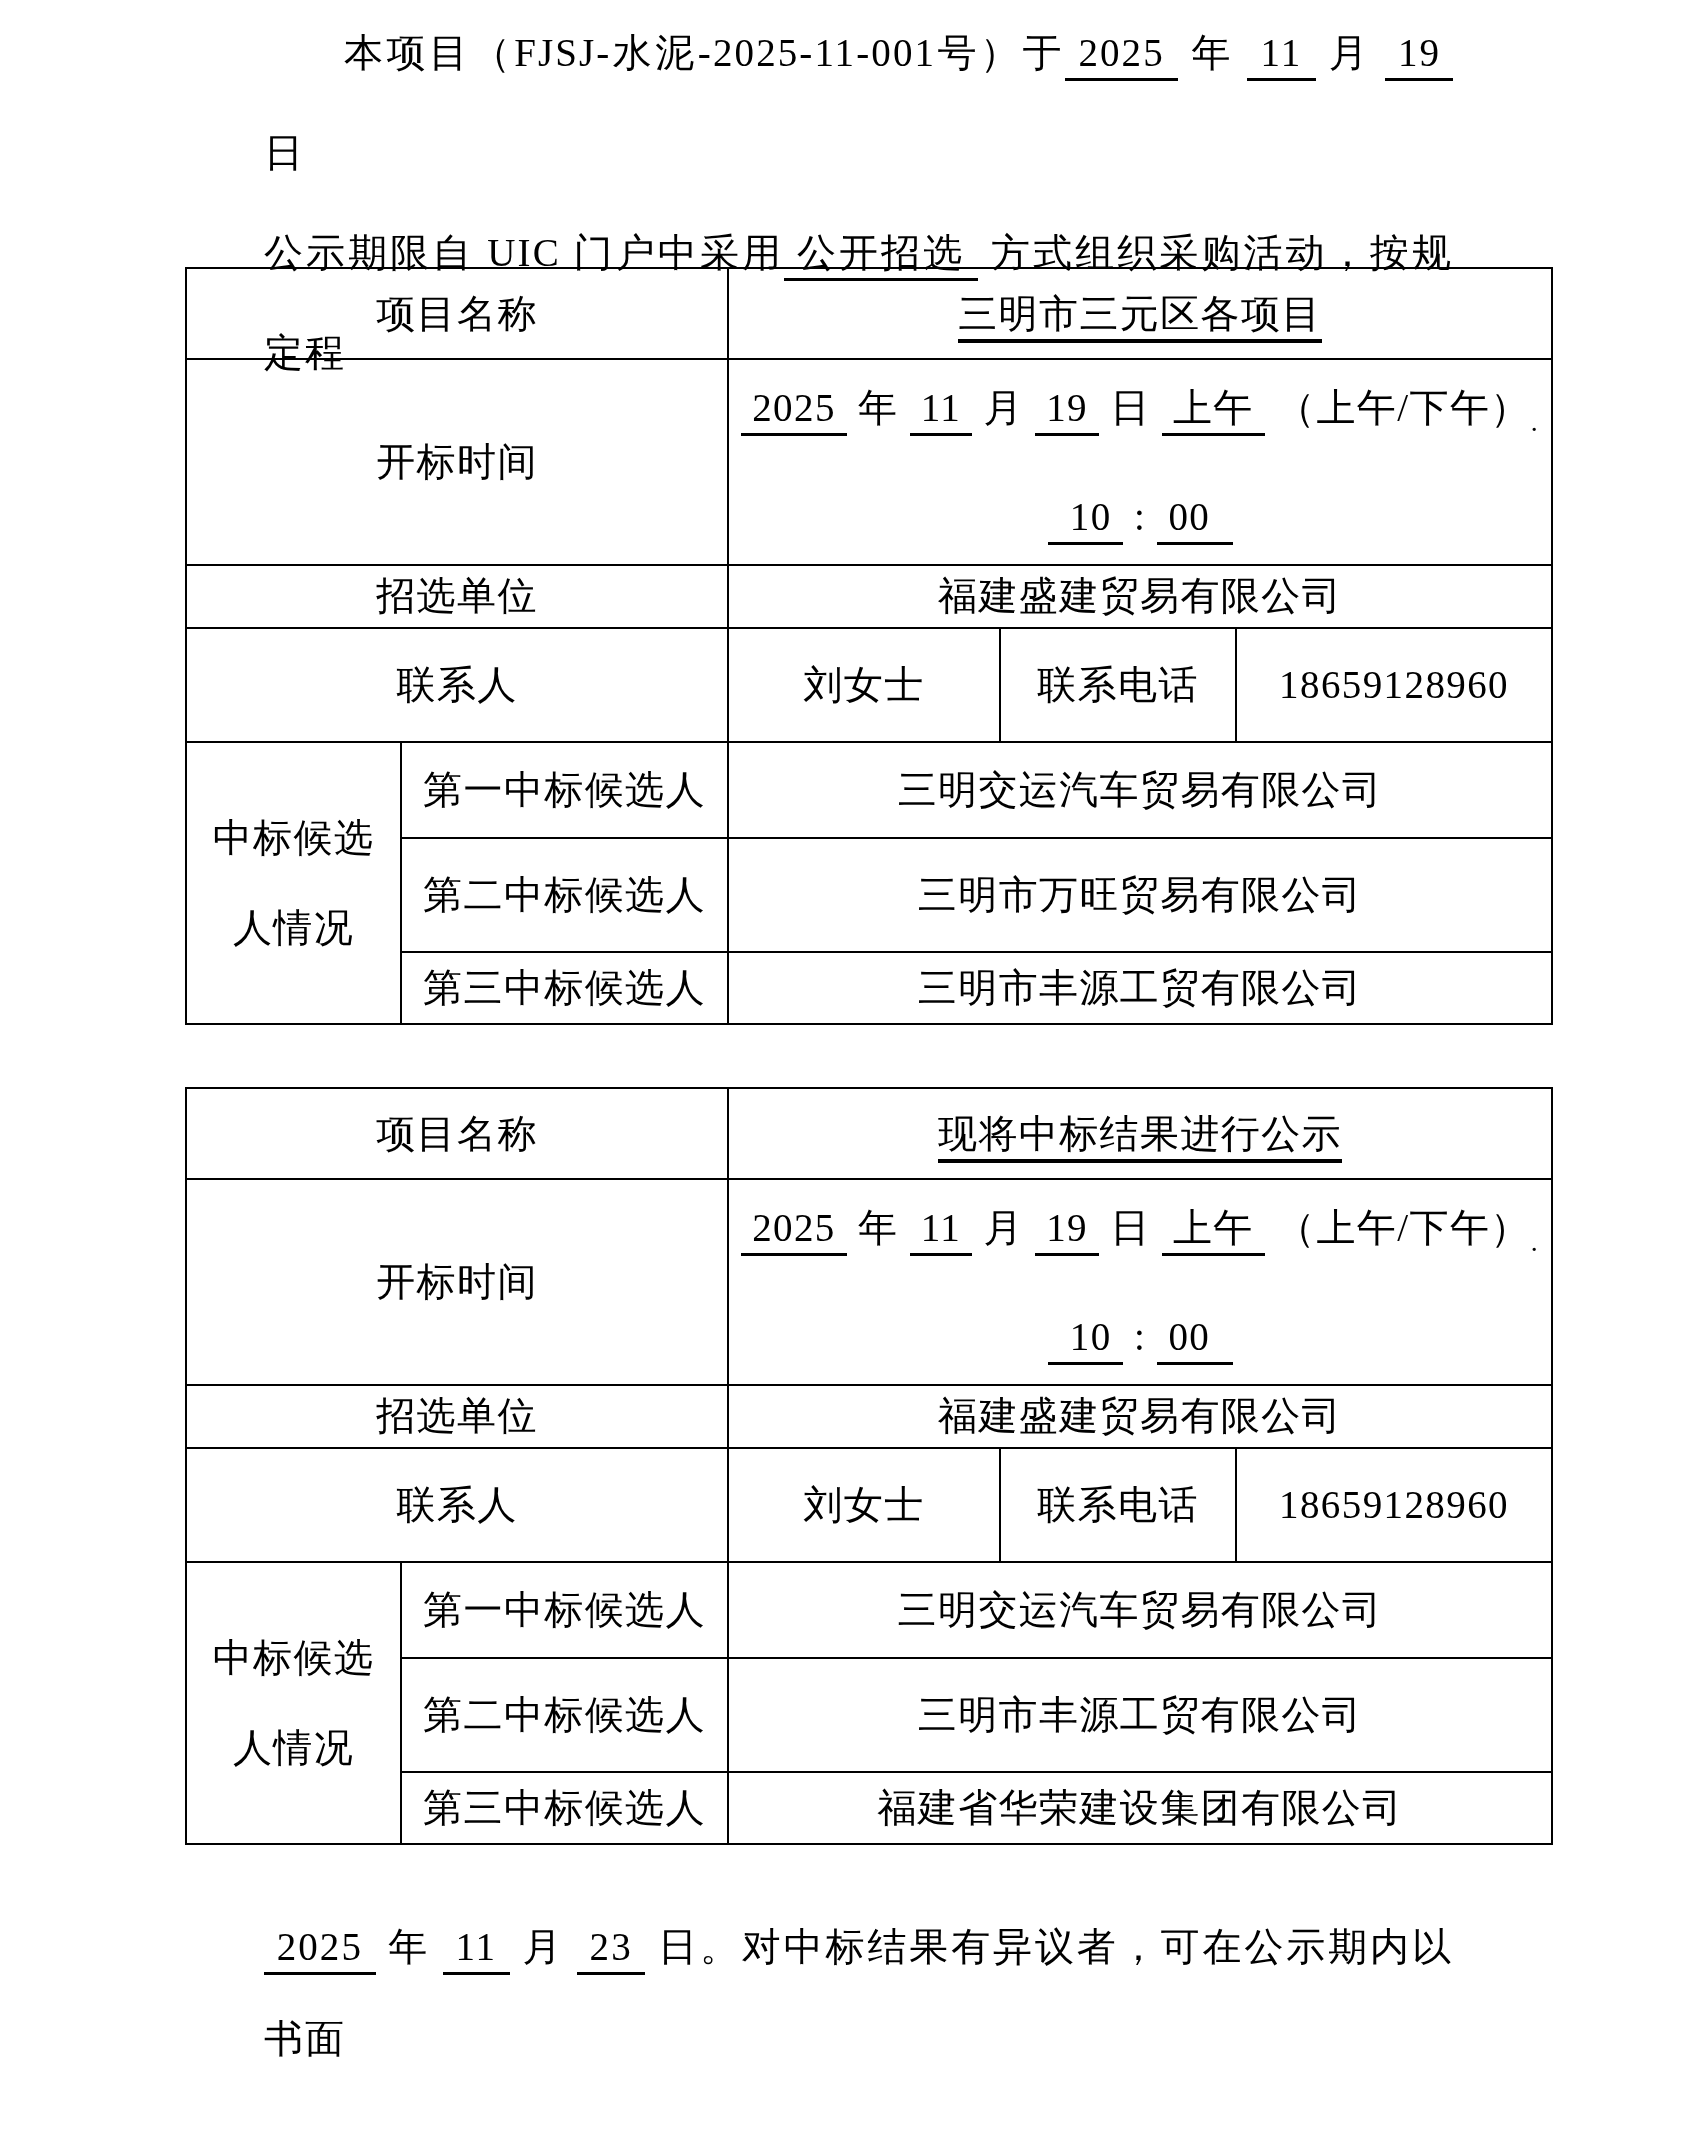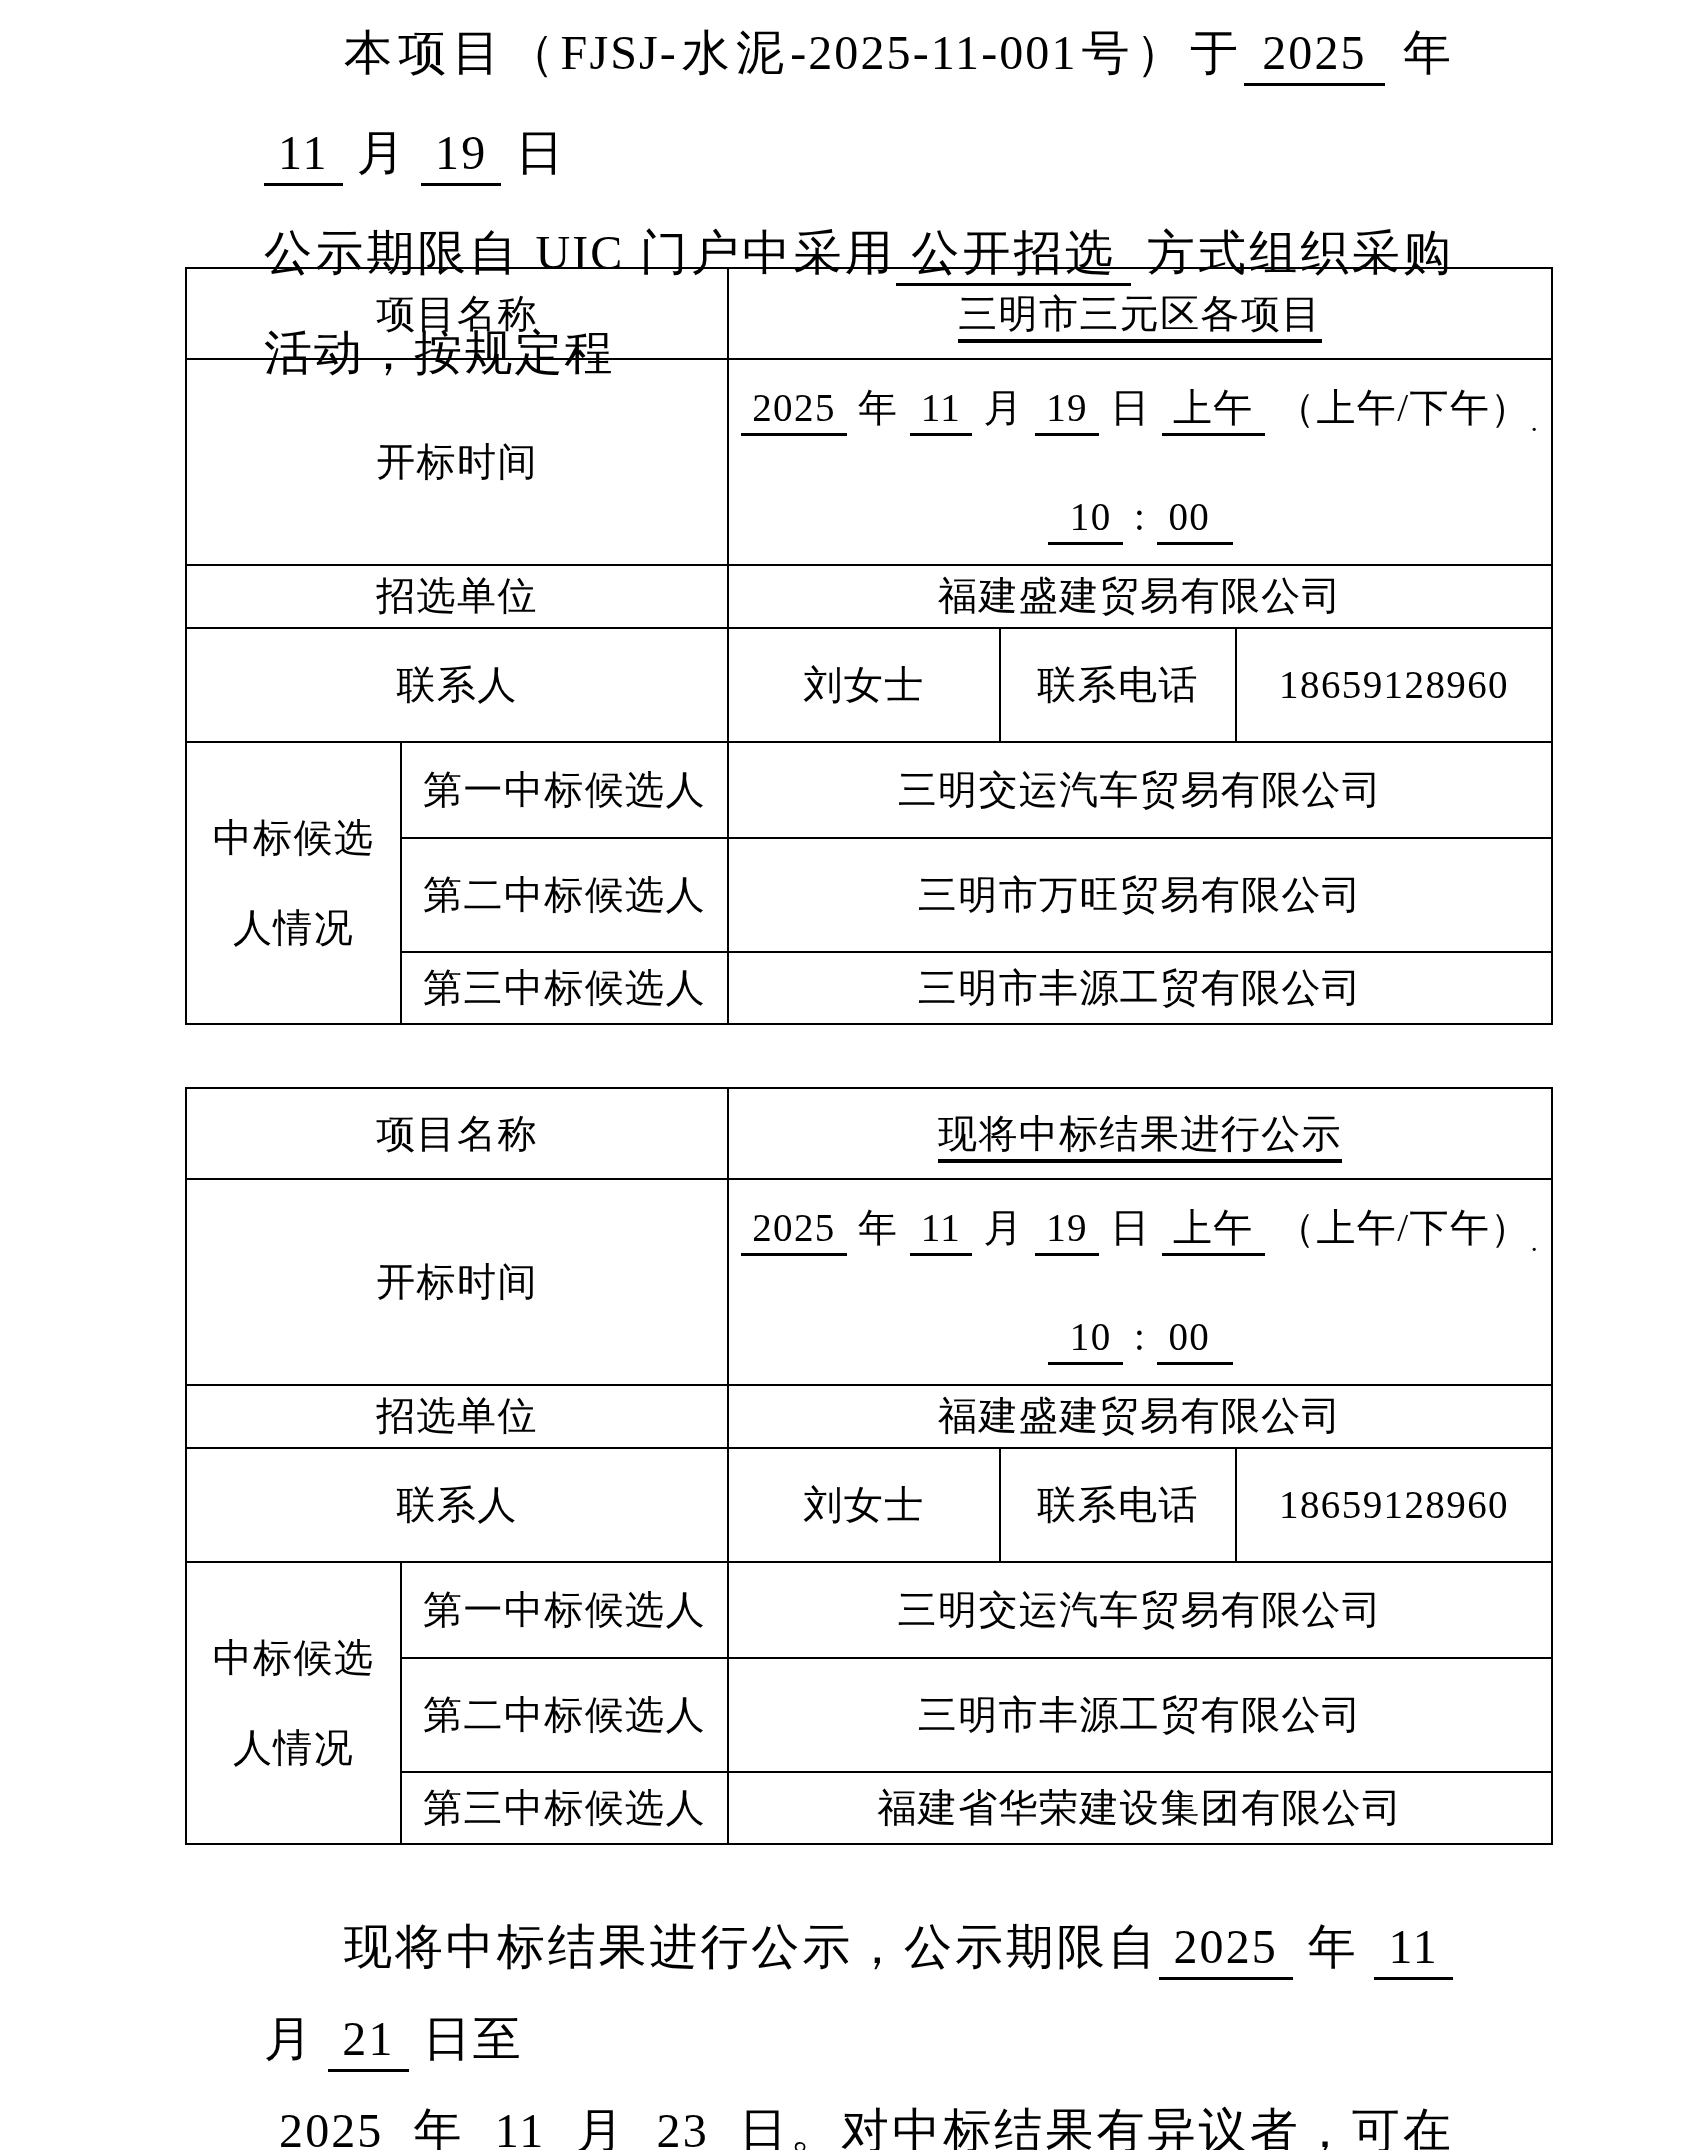--- a/index.html
+++ b/index.html
@@ -10,21 +10,21 @@
     height: 2151px;
     background: #ffffff;
     color: #000000;
     font-family: "Liberation Serif", "DejaVu Serif", serif;
     overflow: hidden;
   }
   .para {
     position: absolute;
     left: 264px;
     width: 1189px;
-    font-size: 48px;
+    font-size: 39px;
     letter-spacing: 2.1px;
     text-align: justify;
   }
   .para .pline { display: block; }
   .intro   { top: 2.8px;    line-height: 100px; }
   .closing { top: 1901px; line-height: 92px; }
   .pline.indent { text-indent: 80px; }
   .u  { border-bottom: 3.4px solid #000; padding-bottom: 4.1px; }
   .u7 { border-bottom-width: 4.8px; }
   table.doc {
@@ -159,19 +159,18 @@
         <td colspan="3">三明市丰源工贸有限公司</td>
       </tr>
       <tr class="rh7">
         <td>第三中标候选人</td>
         <td colspan="3">福建省华荣建设集团有限公司</td>
       </tr>
     </tbody>
   </table>
 
   <div class="para closing">
-    <span class="pline indent"><span>现将中标结果进行公示，公示期限自</span><span class="u">&nbsp;2025&nbsp;</span><span> 年 </span><span class="u">&nbsp;11&nbsp;</span><span> 月 </span><span class="u">&nbsp;21&nbsp;</span><span> 日至</span></span>
     <span class="pline"><span class="u">&nbsp;2025&nbsp;</span><span> 年 </span><span class="u">&nbsp;11&nbsp;</span><span> 月 </span><span class="u">&nbsp;23&nbsp;</span><span> 日。对中标结果有异议者，可在公示期内以书面</span></span>
 
   </div>
 
 </div>
 
 
 </body></html>

